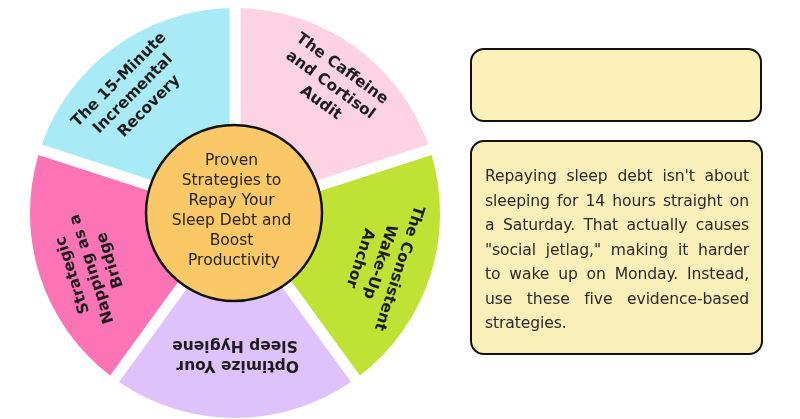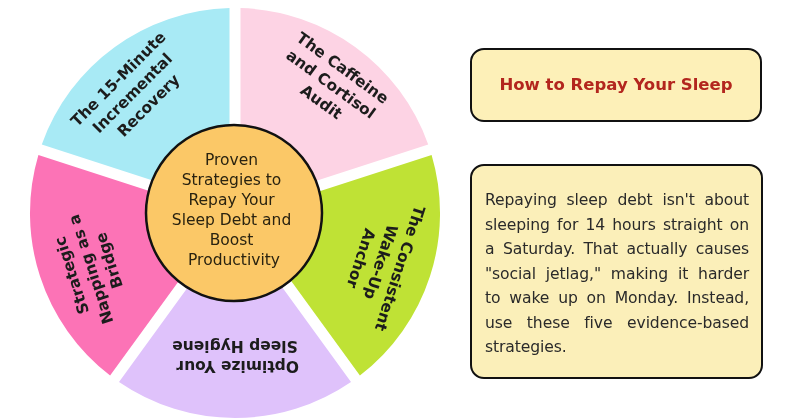--- a/index.html
+++ b/index.html
@@ -8,21 +8,21 @@
   .seg-label { font-family:"DejaVu Sans", sans-serif; font-weight:bold; font-size:15.5px; fill:#1c1c1c; }
   .center-text { font-family:"DejaVu Sans", sans-serif; font-size:15.5px; fill:#2a2310; }
   .title-box {
     position:absolute; left:470px; top:48px; width:292px; height:74px;
     background:#fdf0b8; border:2.5px solid #111; border-radius:14px;
     box-sizing:border-box; display:flex; align-items:center; justify-content:center;
     text-align:center;
   }
   .title-box span { color:#b3261e; font-weight:bold; font-size:16.5px; line-height:26px; font-family:"DejaVu Sans", sans-serif; }
   .desc-box {
-    position:absolute; left:470px; top:164px; width:293px; height:215px;
+    position:absolute; left:470px; top:140px; width:293px; height:215px;
     background:#fbefb9; border:2.5px solid #111; border-radius:14px;
     box-sizing:border-box; padding:22px 12px 0 13px;
   }
   .desc-box p { margin:0; font-size:15.6px; line-height:24.5px; color:#2a2a2a; text-align:justify; font-family:"DejaVu Sans", sans-serif; letter-spacing:-0.1px; }
 </style>
 </head>
 <body>
 
 <svg id="wheel" viewBox="0 0 470 419" xmlns="http://www.w3.org/2000/svg">
 
@@ -74,19 +74,19 @@
       <tspan x="234" y="205">Repay Your</tspan>
       <tspan x="234" y="225">Sleep Debt and</tspan>
       <tspan x="234" y="245">Boost</tspan>
       <tspan x="234" y="265">Productivity</tspan>
     </text>
   </g>
 </svg>
 
 <div class="title-box">
   <span>
-    <span>How to Repay Your Sleep</span><br>
+    <br>
   </span>
 </div>
 
 <div class="desc-box">
   <p>Repaying sleep debt isn't about sleeping for 14 hours straight on a Saturday. That actually causes "social jetlag," making it harder to wake up on Monday. Instead, use these five evidence-based strategies.</p>
 </div>
 
 </body></html>

